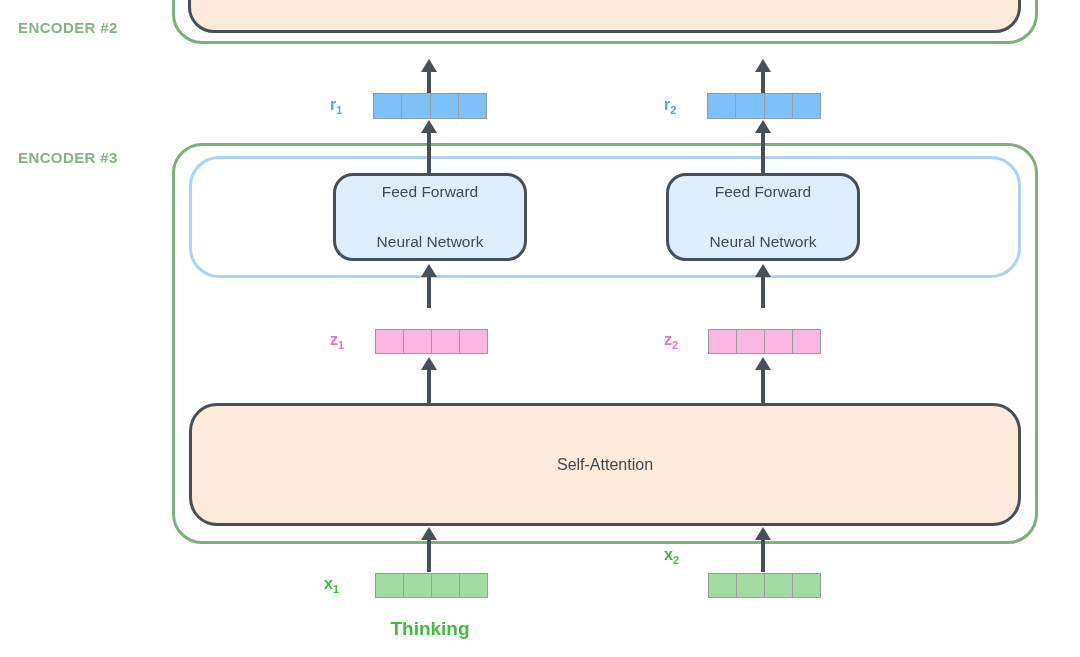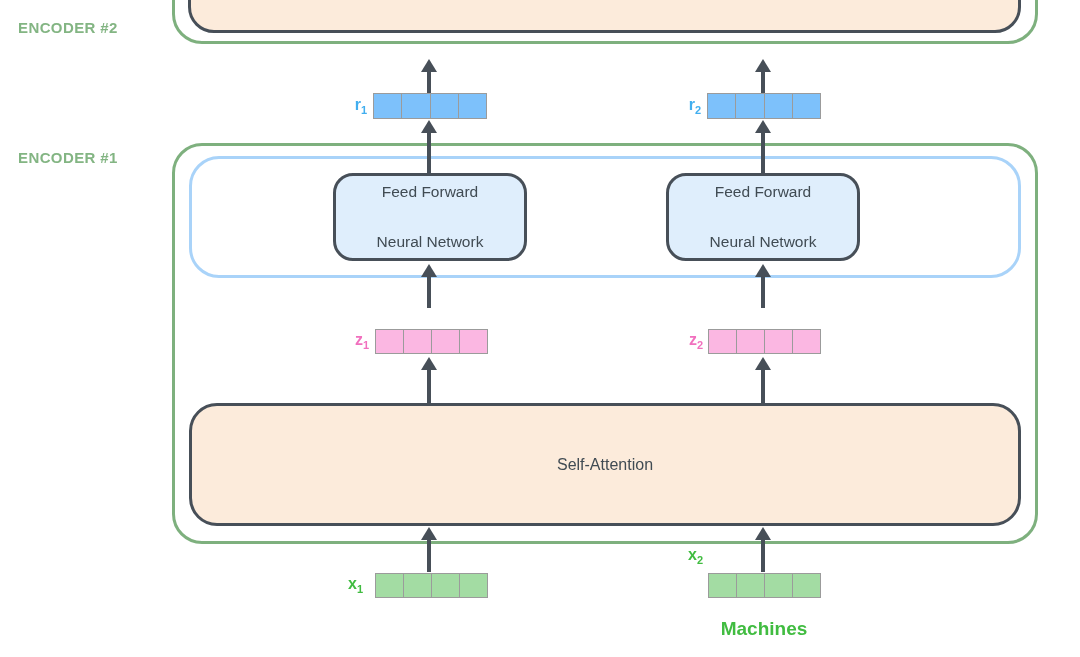--- a/index.html
+++ b/index.html
@@ -38,21 +38,21 @@
     position:absolute; display:flex;
     border:1.5px solid var(--cell_border_gray);
   }
   .cell { flex:1; }
   .cell + .cell { border-left:1.5px solid var(--cell_border_gray); }
   .vec.blue  .cell { background:var(--cell_blue); }
   .vec.pink  .cell { background:var(--cell_pink); }
   .vec.green .cell { background:var(--cell_green); }
 
   .veclabel {
-    position:absolute; font-weight:700; font-size:16px; text-align:right;
+    position:absolute; font-weight:700; font-size:16px; text-align:left;
   }
   .veclabel sub { font-size:11px; }
   .veclabel.r { color:var(--label_blue); }
   .veclabel.z { color:var(--label_pink); }
   .veclabel.x { color:var(--bright_green); }
 
   .token {
     position:absolute; width:200px; text-align:center;
     font-size:19px; font-weight:700; color:var(--bright_green);
   }
@@ -68,21 +68,21 @@
 </head>
 <body>
 
 <div class="canvas">
 
   <div class="green-shell" style="left:172px; top:-70px; width:866px; height:114px;"></div>
   <div class="dark-box peach" style="left:188px; top:-50px; width:833px; height:83px; border-radius:26px;"></div>
   <div class="enc-label" style="left:18px; top:19px;">ENCODER #2</div>
 
   <div class="green-shell" style="left:172px; top:143px; width:866px; height:401px;"></div>
-  <div class="enc-label" style="left:18px; top:149px;">ENCODER #1</div>
+  <div class="enc-label" style="left:18px; top:149px;">ENCODER #3</div>
 
   <div class="blue-shell" style="left:189px; top:156px; width:832px; height:122px;"></div>
 
   <div class="tri" style="left:421px; top:59px;"></div>
   <div class="vline" style="left:427px; top:70px; height:23px;"></div>
   <div class="tri" style="left:421px; top:120px;"></div>
   <div class="vline" style="left:427px; top:131px; height:43px;"></div>
   <div class="tri" style="left:421px; top:264px;"></div>
   <div class="vline" style="left:427px; top:275px; height:33px;"></div>
   <div class="tri" style="left:421px; top:357px;"></div>
@@ -152,15 +152,15 @@
       <div class="cell"></div>
   </div>
   <div class="veclabel x" style="left:664px; top:546px; width:39px;"><span>x</span><sub>2</sub></div>
   <div class="vec green" style="left:708px; top:573px; width:113px; height:25px;">
     <div class="cell"></div>
       <div class="cell"></div>
       <div class="cell"></div>
       <div class="cell"></div>
   </div>
 
-  <div class="token" style="left:664px; top:618px;">Machines</div>
+  <div class="token" style="left:330px; top:618px;">Thinking</div>
 
 </div>
 
 </body></html>

